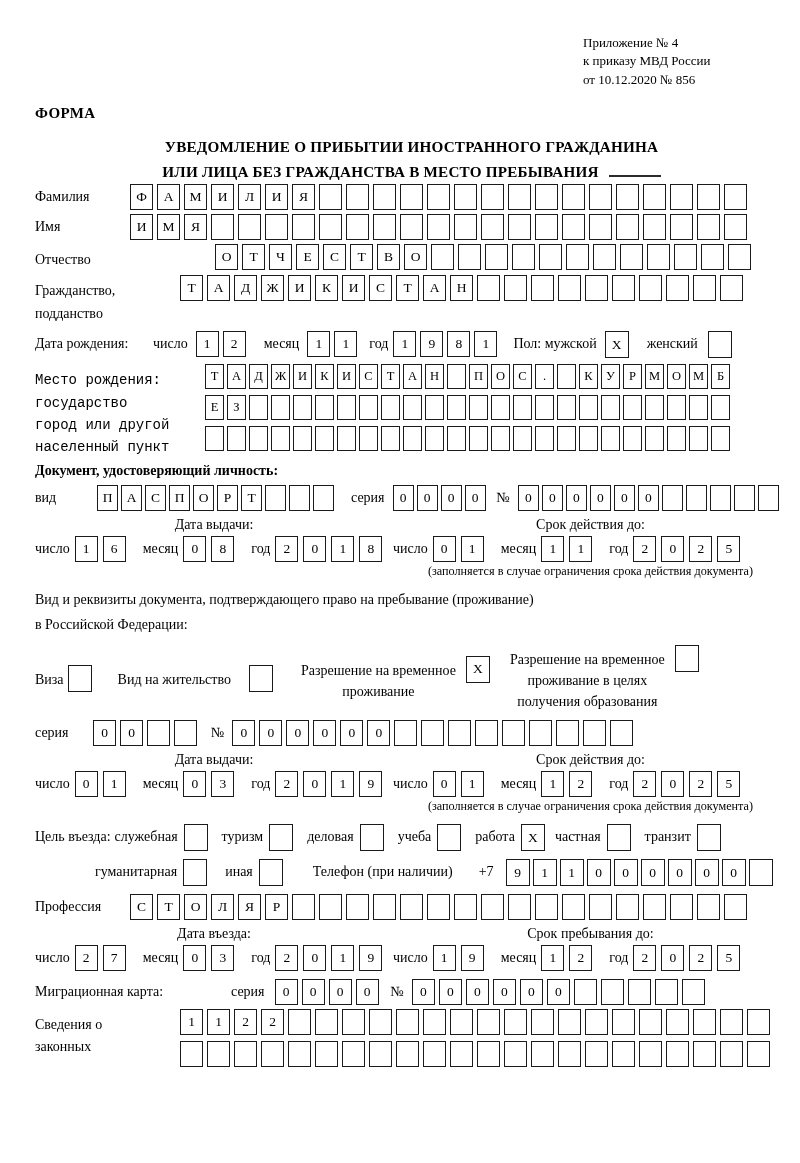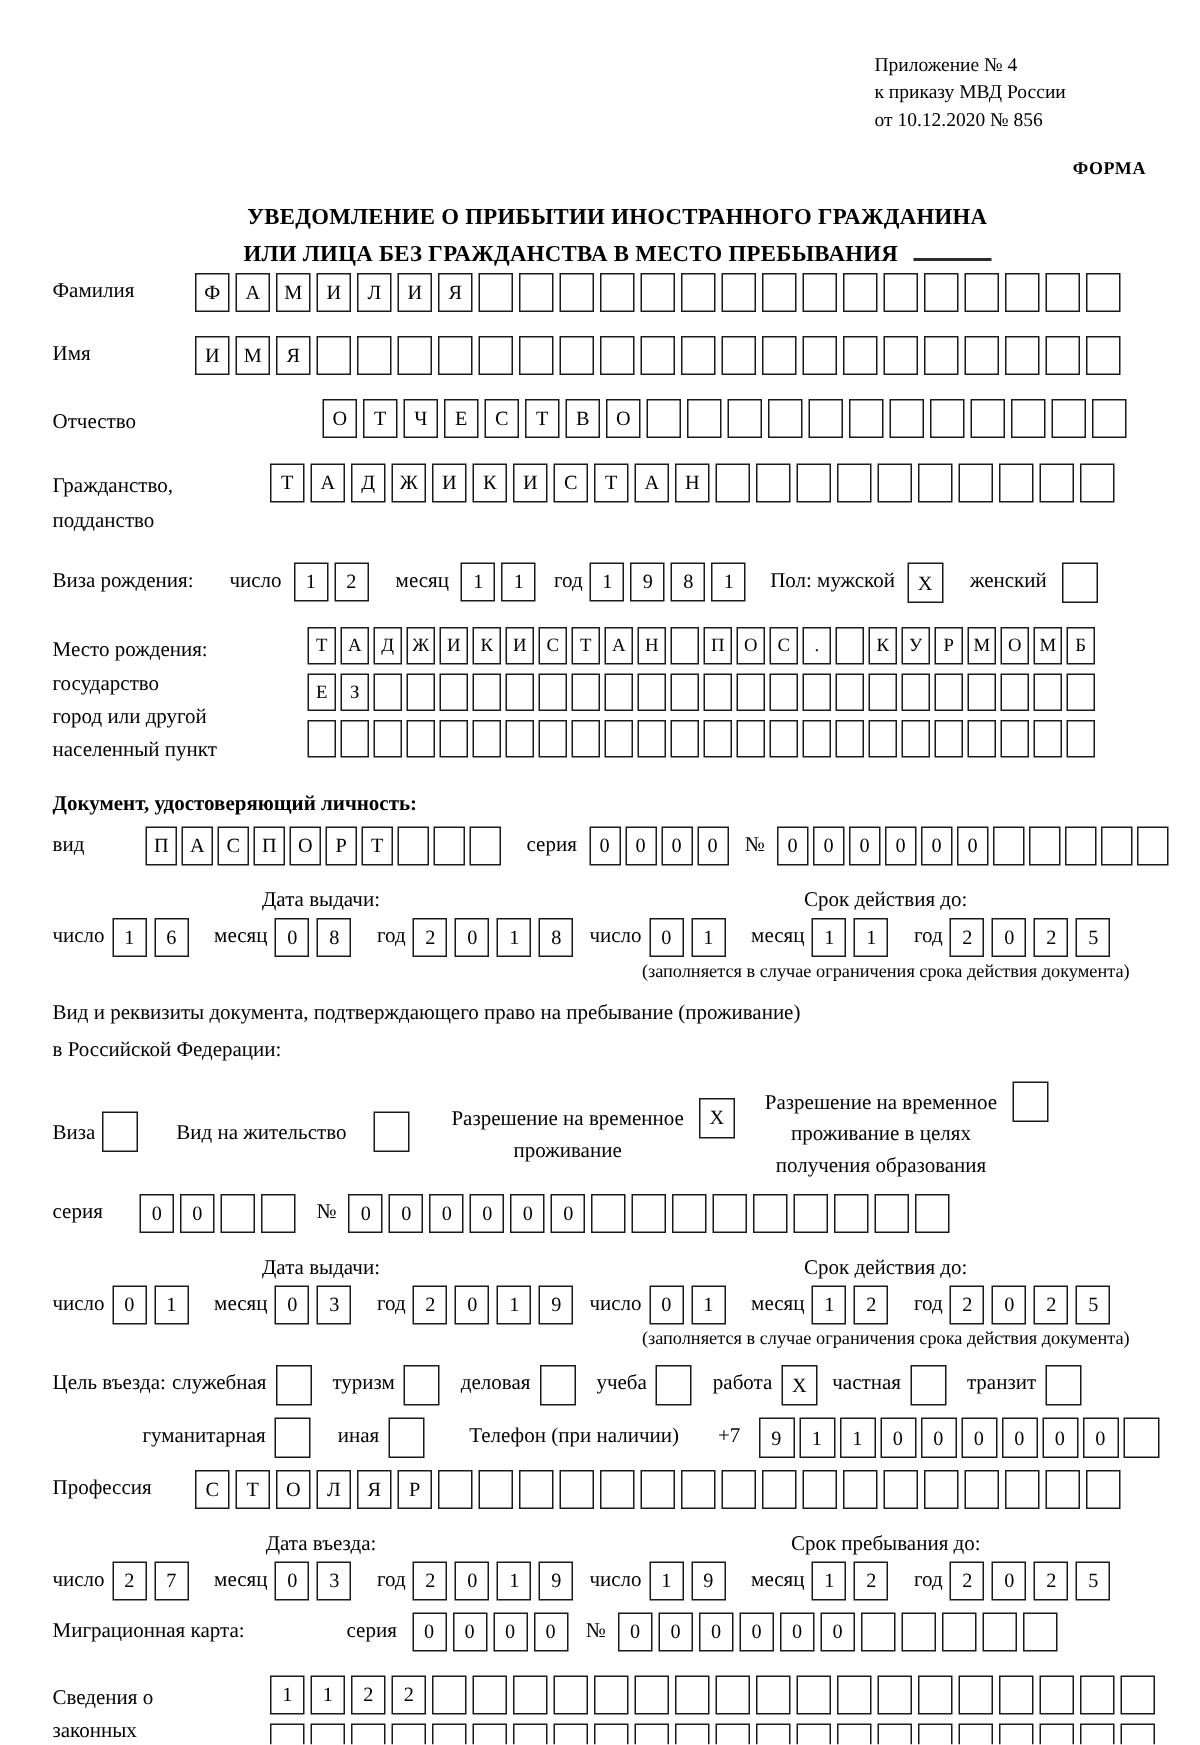--- a/index.html
+++ b/index.html
@@ -7,31 +7,31 @@
   body {
     width:800px; height:1163px;
     font-family:"Liberation Serif", serif;
     color:#000; font-size:14px;
   }
   .page { position:relative; width:800px; height:1163px; padding:34px 12px 16px 35px; overflow:hidden; background:#fff; }
 
   
   .hdrblock { margin-left:548px; width:205px; font-size:13px; line-height:1.42; }
   .hdr-small { font-size:12.3px; margin-top:5px; line-height:1.42; }
-  .forma { text-align:right; padding-right:24px; font-weight:bold; font-size:12px; margin-top:16px; letter-spacing:.4px; }
+  .forma { text-align:left; padding-right:24px; font-weight:bold; font-size:15px; margin-top:16px; letter-spacing:.4px; }
 
   .title { text-align:center; font-weight:bold; font-size:15.2px; margin-top:13px; line-height:1.6; letter-spacing:.2px; }
   .blankline { display:inline-block; width:52px; border-bottom:2.2px solid #2b2b2b; height:.95em; margin-left:10px; }
 
   .sec1 { text-align:center; font-weight:bold; font-size:14.1px; margin-top:22px; margin-bottom:15px; }
 
-  .row { display:flex; align-items:flex-start; margin-bottom:16px; }
+  .row { display:flex; align-items:flex-start; margin-bottom:4px; }
   .lbl { flex:none; padding-top:5px; }
   .lbl div { line-height:1.6; }
-  .w95{width:95px;} .w145{width:145px;} .w170{width:170px;} .w180{width:180px;}
+  .w95{width:95px;} .w145{width:145px;} .w170{width:170px;font-family:Liberation Mono, monospace;} .w180{width:180px;}
 
   .cells { display:inline-flex; flex:none; }
   .cell {
     display:inline-flex; align-items:center; justify-content:center;
     width:23px; height:26px; border:1.7px solid #1b1b1b; margin-right:4px;
     font-size:13.5px; flex:none; background:#fff;
   }
   .tight .cell { width:19px; height:25px; margin-right:3px; font-size:12.5px; }
   .mid .cell   { width:21px; margin-right:3px; }
   .cbx .cell   { width:24px; height:27px; }
@@ -193,21 +193,21 @@
         <span class="cell"></span>
         <span class="cell"></span>
         <span class="cell"></span>
         <span class="cell"></span>
         <span class="cell"></span>
         <span class="cell"></span>
       </span>
   </div>
 
   <div class="row mt6">
-    <span class="lbl" style="width:118px">Виза рождения:</span>
+    <span class="lbl" style="width:118px">Дата рождения:</span>
     <span class="inlbl" style="margin-right:8px">число</span>
     <span class="cells" style="margin-right:14px">
         <span class="cell">1</span>
         <span class="cell">2</span>
       </span>
     <span class="inlbl" style="margin-right:8px">месяц</span>
     <span class="cells" style="margin-right:8px">
         <span class="cell">1</span>
         <span class="cell">1</span>
       </span>

